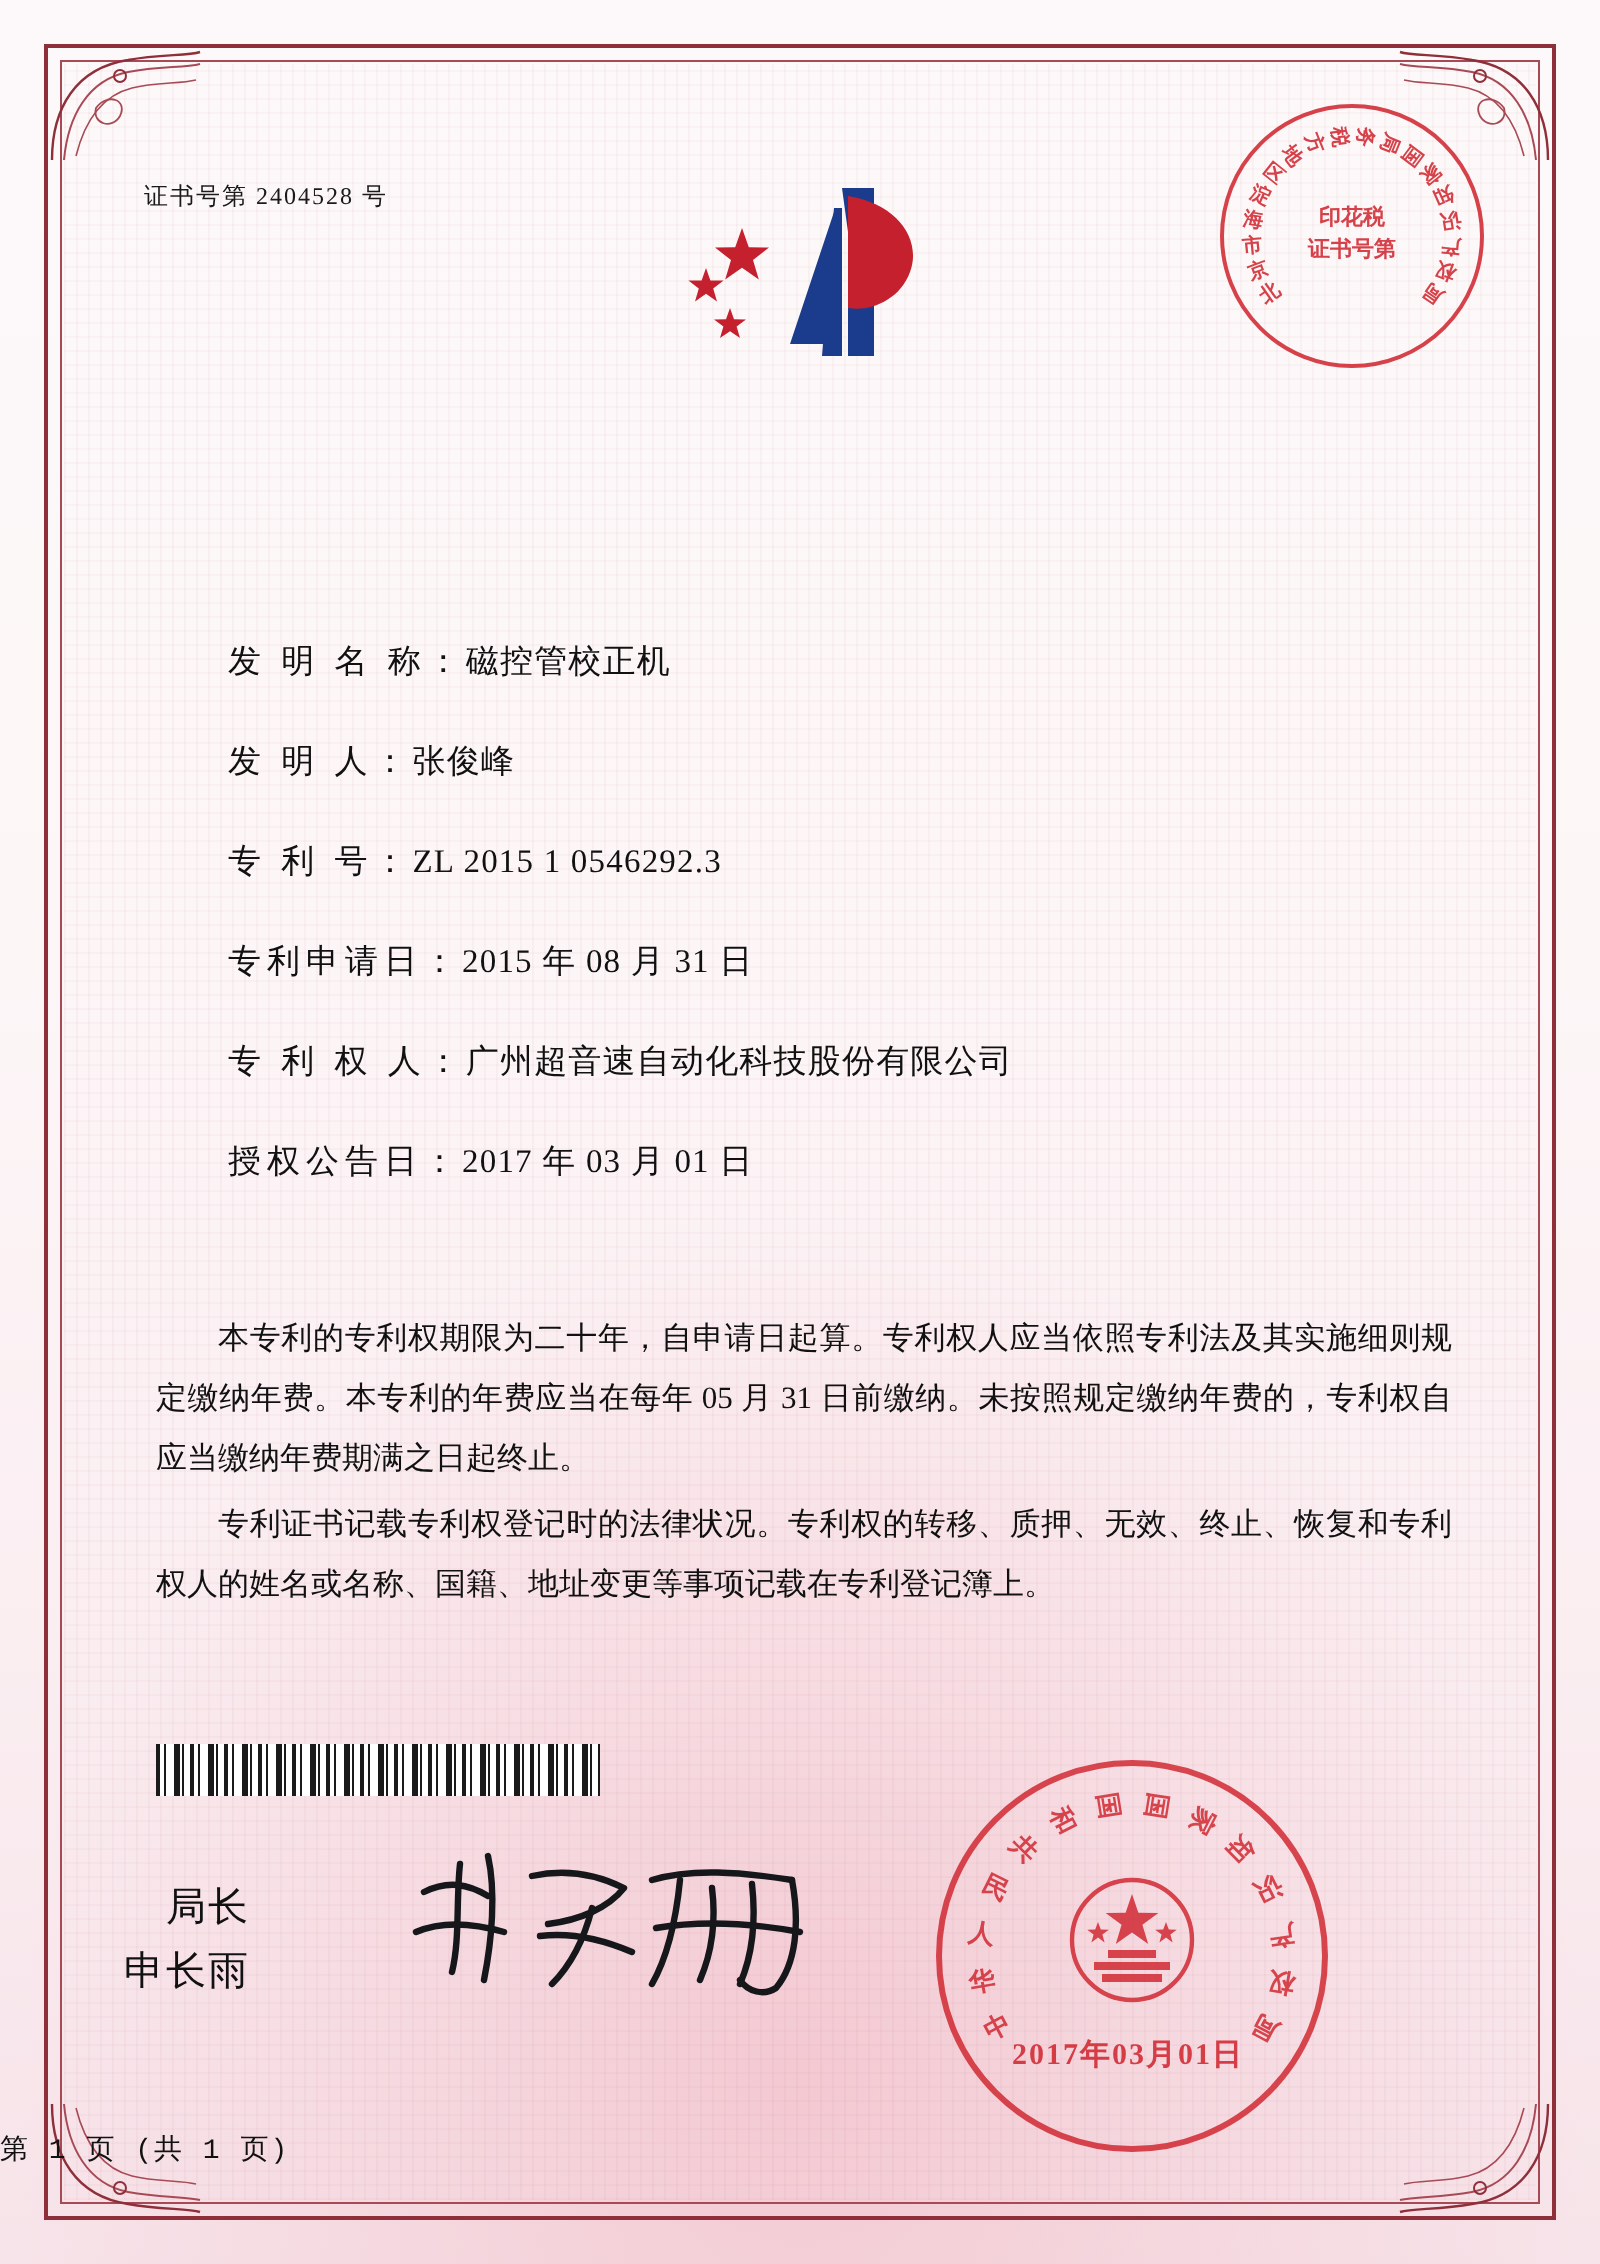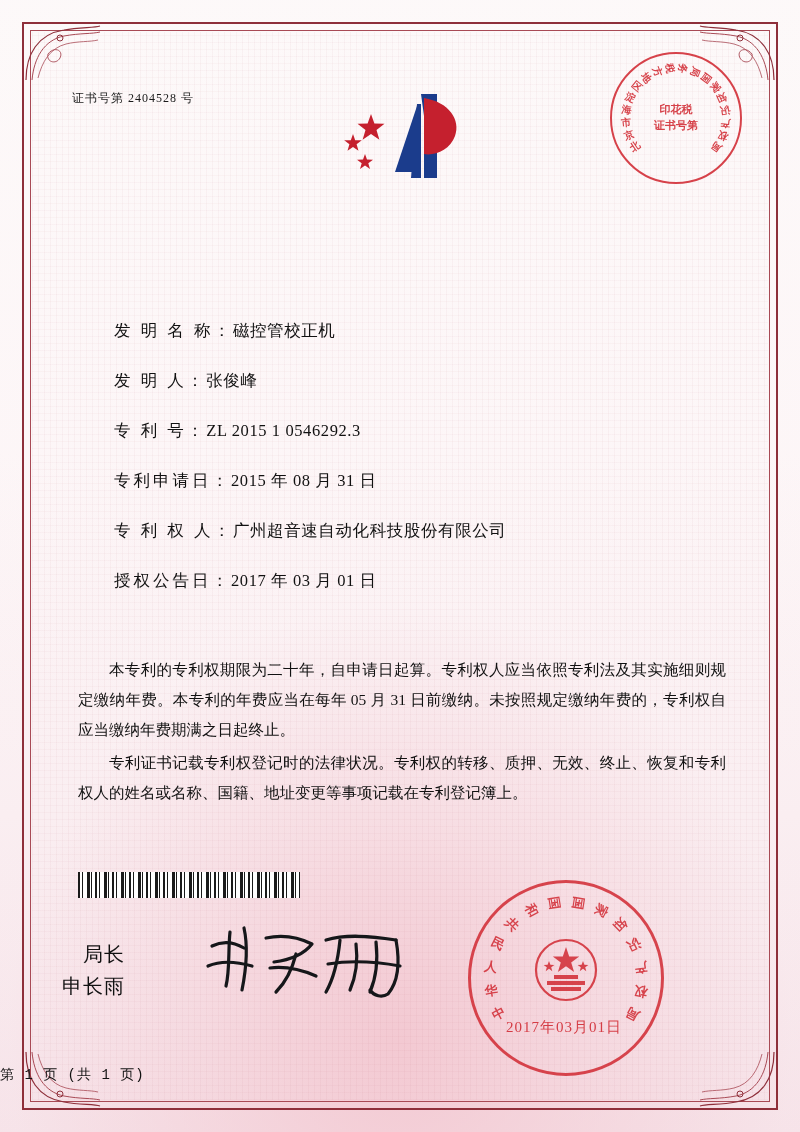--- a/index.html
+++ b/index.html
@@ -224,21 +224,21 @@
     width: 78px;
     height: 78px;
   }
   .seal-date {
     position: absolute;
     left: 466px;
     top: 1018px;
     width: 196px;
     text-align: center;
     font-size: 15px;
-    font-weight: normal;
+    font-weight: bold;
     color: #d0232c;
     letter-spacing: 1px;
     opacity: 0.85;
   }
 
   .page-footer {
     position: absolute;
     left: 0; right: 0;
     bottom: 48px;
     text-align: left;

